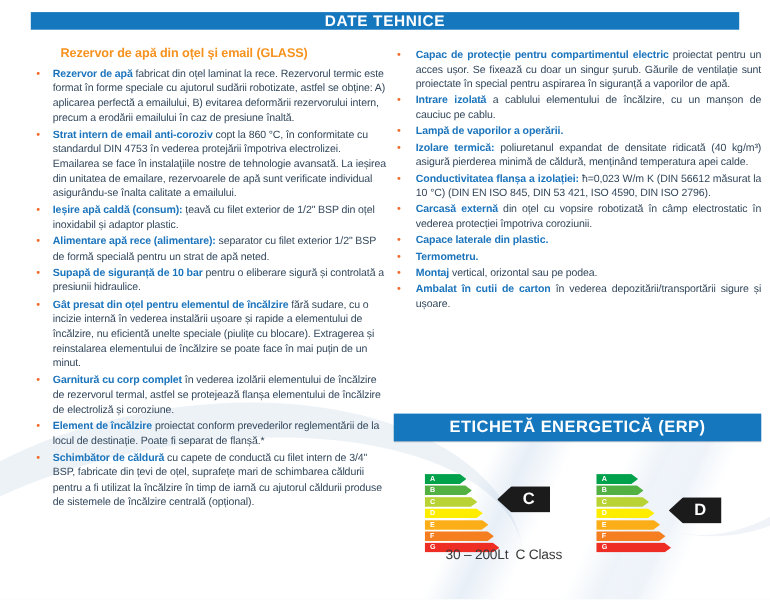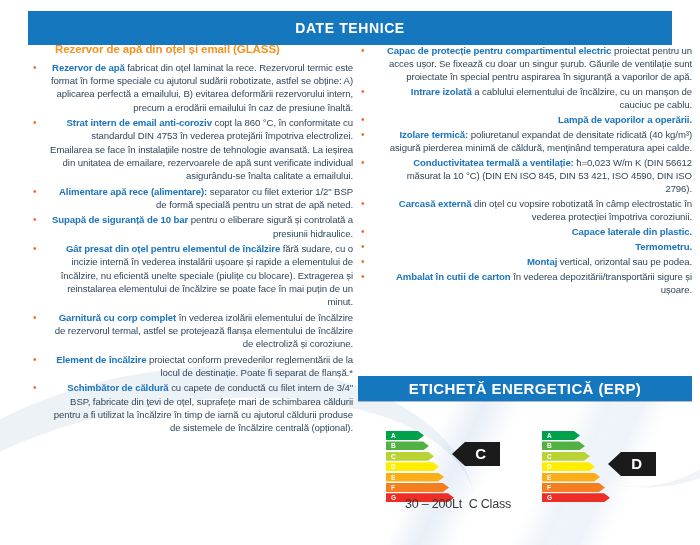--- a/index.html
+++ b/index.html
@@ -14,32 +14,32 @@
   .swoosh-bottom{left:-140px;bottom:-190px;width:620px;height:330px;border-radius:50%;
     border-top:34px solid rgba(130,165,200,0.14);transform:rotate(-10deg);}
   .swoosh-erp{left:345px;top:385px;width:360px;height:160px;
     background:linear-gradient(115deg,transparent 26%,rgba(110,155,205,0.16) 34%,transparent 43%,transparent 55%,rgba(110,155,205,0.12) 63%,transparent 72%);}
   .swoosh-erp2{left:500px;top:400px;width:220px;height:150px;
     background:linear-gradient(115deg,transparent 40%,rgba(110,155,205,0.10) 50%,transparent 60%);}
 
   .content{position:relative;z-index:1;}
 
   .title-bar{
-    position:absolute;left:28px;top:11px;width:644px;height:34px;background:#1577be;
+    position:absolute;left:28px;top:11px;width:644px;height:16px;background:#1577be;
     display:flex;align-items:center;justify-content:center;
   }
   .title-bar span{color:#ffffff;font-weight:bold;font-size:14px;letter-spacing:0.6px;}
 
   .col{position:absolute;font-size:9.6px;line-height:13.2px;letter-spacing:-0.1px;}
   .col-left{left:30px;top:42px;width:323px;text-align:left;}
   .col-right{left:358px;top:44px;width:334px;height:492px;text-align:justify;}
 
   .col-heading{color:#f6921e;font-weight:bold;font-size:11.5px;margin:0 0 5px 0;line-height:14px;padding-left:25px;}
 
-  ul.spec-list{list-style:none;margin:0;padding:0;text-align:right;}
+  ul.spec-list{list-style:none;margin:0;padding:0;}
   ul.spec-list li{position:relative;padding-left:18px;margin:0 0 2.4px 0;}
   .col-right ul.spec-list li{padding-left:20px;margin-bottom:1.6px;}
   ul.spec-list li::before{
     content:"\2022";color:#f26a2a;position:absolute;left:3px;top:0;font-size:10px;
   }
   .b{color:#1b74bc;font-weight:bold;}
   .r{color:#33485c;}
 
   .erp-section{position:absolute;left:0;top:332px;width:334px;}
   .erp-bar{height:25px;background:#1577be;display:flex;align-items:center;justify-content:center;
@@ -80,36 +80,37 @@
 
     <div class="title-bar">
       <span>DATE TEHNICE</span>
     </div>
 
     <div class="col col-left">
       <h2 class="col-heading">Rezervor de apă din oțel și email (GLASS)</h2>
       <ul class="spec-list">
         <li><span class="b">Rezervor de apă</span><span class="r"> fabricat din oțel laminat la rece. Rezervorul termic este format în forme speciale cu ajutorul sudării robotizate, astfel se obține: A) aplicarea perfectă a emailului, B) evitarea deformării rezervorului intern, precum a erodării emailului în caz de presiune înaltă.</span></li>
         <li><span class="b">Strat intern de email anti-coroziv</span><span class="r"> copt la 860 °C, în conformitate cu standardul DIN 4753 în vederea protejării împotriva electrolizei. Emailarea se face în instalațiile nostre de tehnologie avansată. La ieșirea din unitatea de emailare, rezervoarele de apă sunt verificate individual asigurându-se înalta calitate a emailului.</span></li>
+        <li><span class="b">Ieșire apă caldă (consum):</span><span class="r"> țeavă cu filet exterior de 1/2" BSP din oțel inoxidabil și adaptor plastic.</span></li>
         <li><span class="b">Alimentare apă rece (alimentare):</span><span class="r"> separator cu filet exterior 1/2" BSP de formă specială pentru un strat de apă neted.</span></li>
         <li><span class="b">Supapă de siguranță de 10 bar</span><span class="r"> pentru o eliberare sigură și controlată a presiunii hidraulice.</span></li>
         <li><span class="b">Gât presat din oțel pentru elementul de încălzire</span><span class="r"> fără sudare, cu o incizie internă în vederea instalării ușoare și rapide a elementului de încălzire, nu eficientă unelte speciale (piulițe cu blocare). Extragerea și reinstalarea elementului de încălzire se poate face în mai puțin de un minut.</span></li>
         <li><span class="b">Garnitură cu corp complet</span><span class="r"> în vederea izolării elementului de încălzire de rezervorul termal, astfel se protejează flanșa elementului de încălzire de electroliză și coroziune.</span></li>
         <li><span class="b">Element de încălzire</span><span class="r"> proiectat conform prevederilor reglementării de la locul de destinație. Poate fi separat de flanșă.*</span></li>
         <li><span class="b">Schimbător de căldură</span><span class="r"> cu capete de conductă cu filet intern de 3/4" BSP, fabricate din țevi de oțel, suprafețe mari de schimbarea căldurii pentru a fi utilizat la încălzire în timp de iarnă cu ajutorul căldurii produse de sistemele de încălzire centrală (opțional).</span></li>
       </ul>
     </div>
 
     <div class="col col-right">
       <ul class="spec-list">
         <li><span class="b">Capac de protecție pentru compartimentul electric</span><span class="r"> proiectat pentru un acces ușor. Se fixează cu doar un singur șurub. Găurile de ventilație sunt proiectate în special pentru aspirarea în siguranță a vaporilor de apă.</span></li>
         <li><span class="b">Intrare izolată</span><span class="r"> a cablului elementului de încălzire, cu un manșon de cauciuc pe cablu.</span></li>
         <li><span class="b">Lampă de vaporilor a operării.</span><span class="r"></span></li>
         <li><span class="b">Izolare termică:</span><span class="r"> poliuretanul expandat de densitate ridicată (40 kg/m³) asigură pierderea minimă de căldură, menținând temperatura apei calde.</span></li>
-        <li><span class="b">Conductivitatea termală a ventilație:</span><span class="r"> ħ=0,023 W/m K (DIN 56612 măsurat la 10 °C) (DIN EN ISO 845, DIN 53 421, ISO 4590, DIN ISO 2796).</span></li>
+        <li><span class="b">Conductivitatea flanșa a izolației:</span><span class="r"> ħ=0,023 W/m K (DIN 56612 măsurat la 10 °C) (DIN EN ISO 845, DIN 53 421, ISO 4590, DIN ISO 2796).</span></li>
         <li><span class="b">Carcasă externă</span><span class="r"> din oțel cu vopsire robotizată în câmp electrostatic în vederea protecției împotriva coroziunii.</span></li>
         <li><span class="b">Capace laterale din plastic.</span><span class="r"></span></li>
         <li><span class="b">Termometru.</span><span class="r"></span></li>
         <li><span class="b">Montaj</span><span class="r"> vertical, orizontal sau pe podea.</span></li>
         <li><span class="b">Ambalat în cutii de carton</span><span class="r"> în vederea depozitării/transportării sigure și ușoare.</span></li>
       </ul>
 
       <div class="erp-section">
         <div class="erp-bar">
           <span>ETICHETĂ ENERGETICĂ (ERP)</span>

